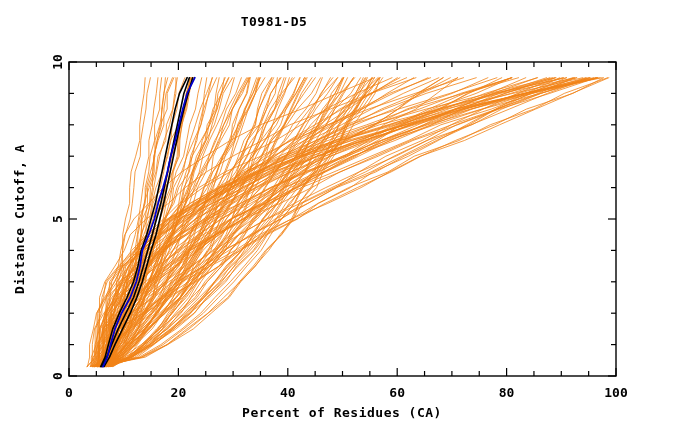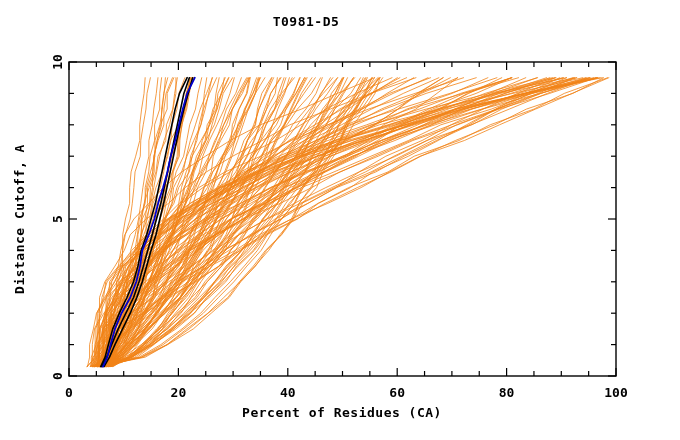--- a/index.html
+++ b/index.html
@@ -24,21 +24,20 @@
     top: 14px;
     left: 0;
     width: 548px;
     text-align: center;
     font-family: "DejaVu Sans Mono", "Liberation Mono", monospace;
     font-size: 13px;
     font-weight: bold;
     letter-spacing: 0.5px;
     color: #000000;
     white-space: pre;
-    padding-left: 32px;
   }
   #plot-svg {
     position: absolute;
     top: 0;
     left: 0;
   }
   .axis-label {
     font-family: "DejaVu Sans Mono", "Liberation Mono", monospace;
     font-size: 13px;
     font-weight: bold;

